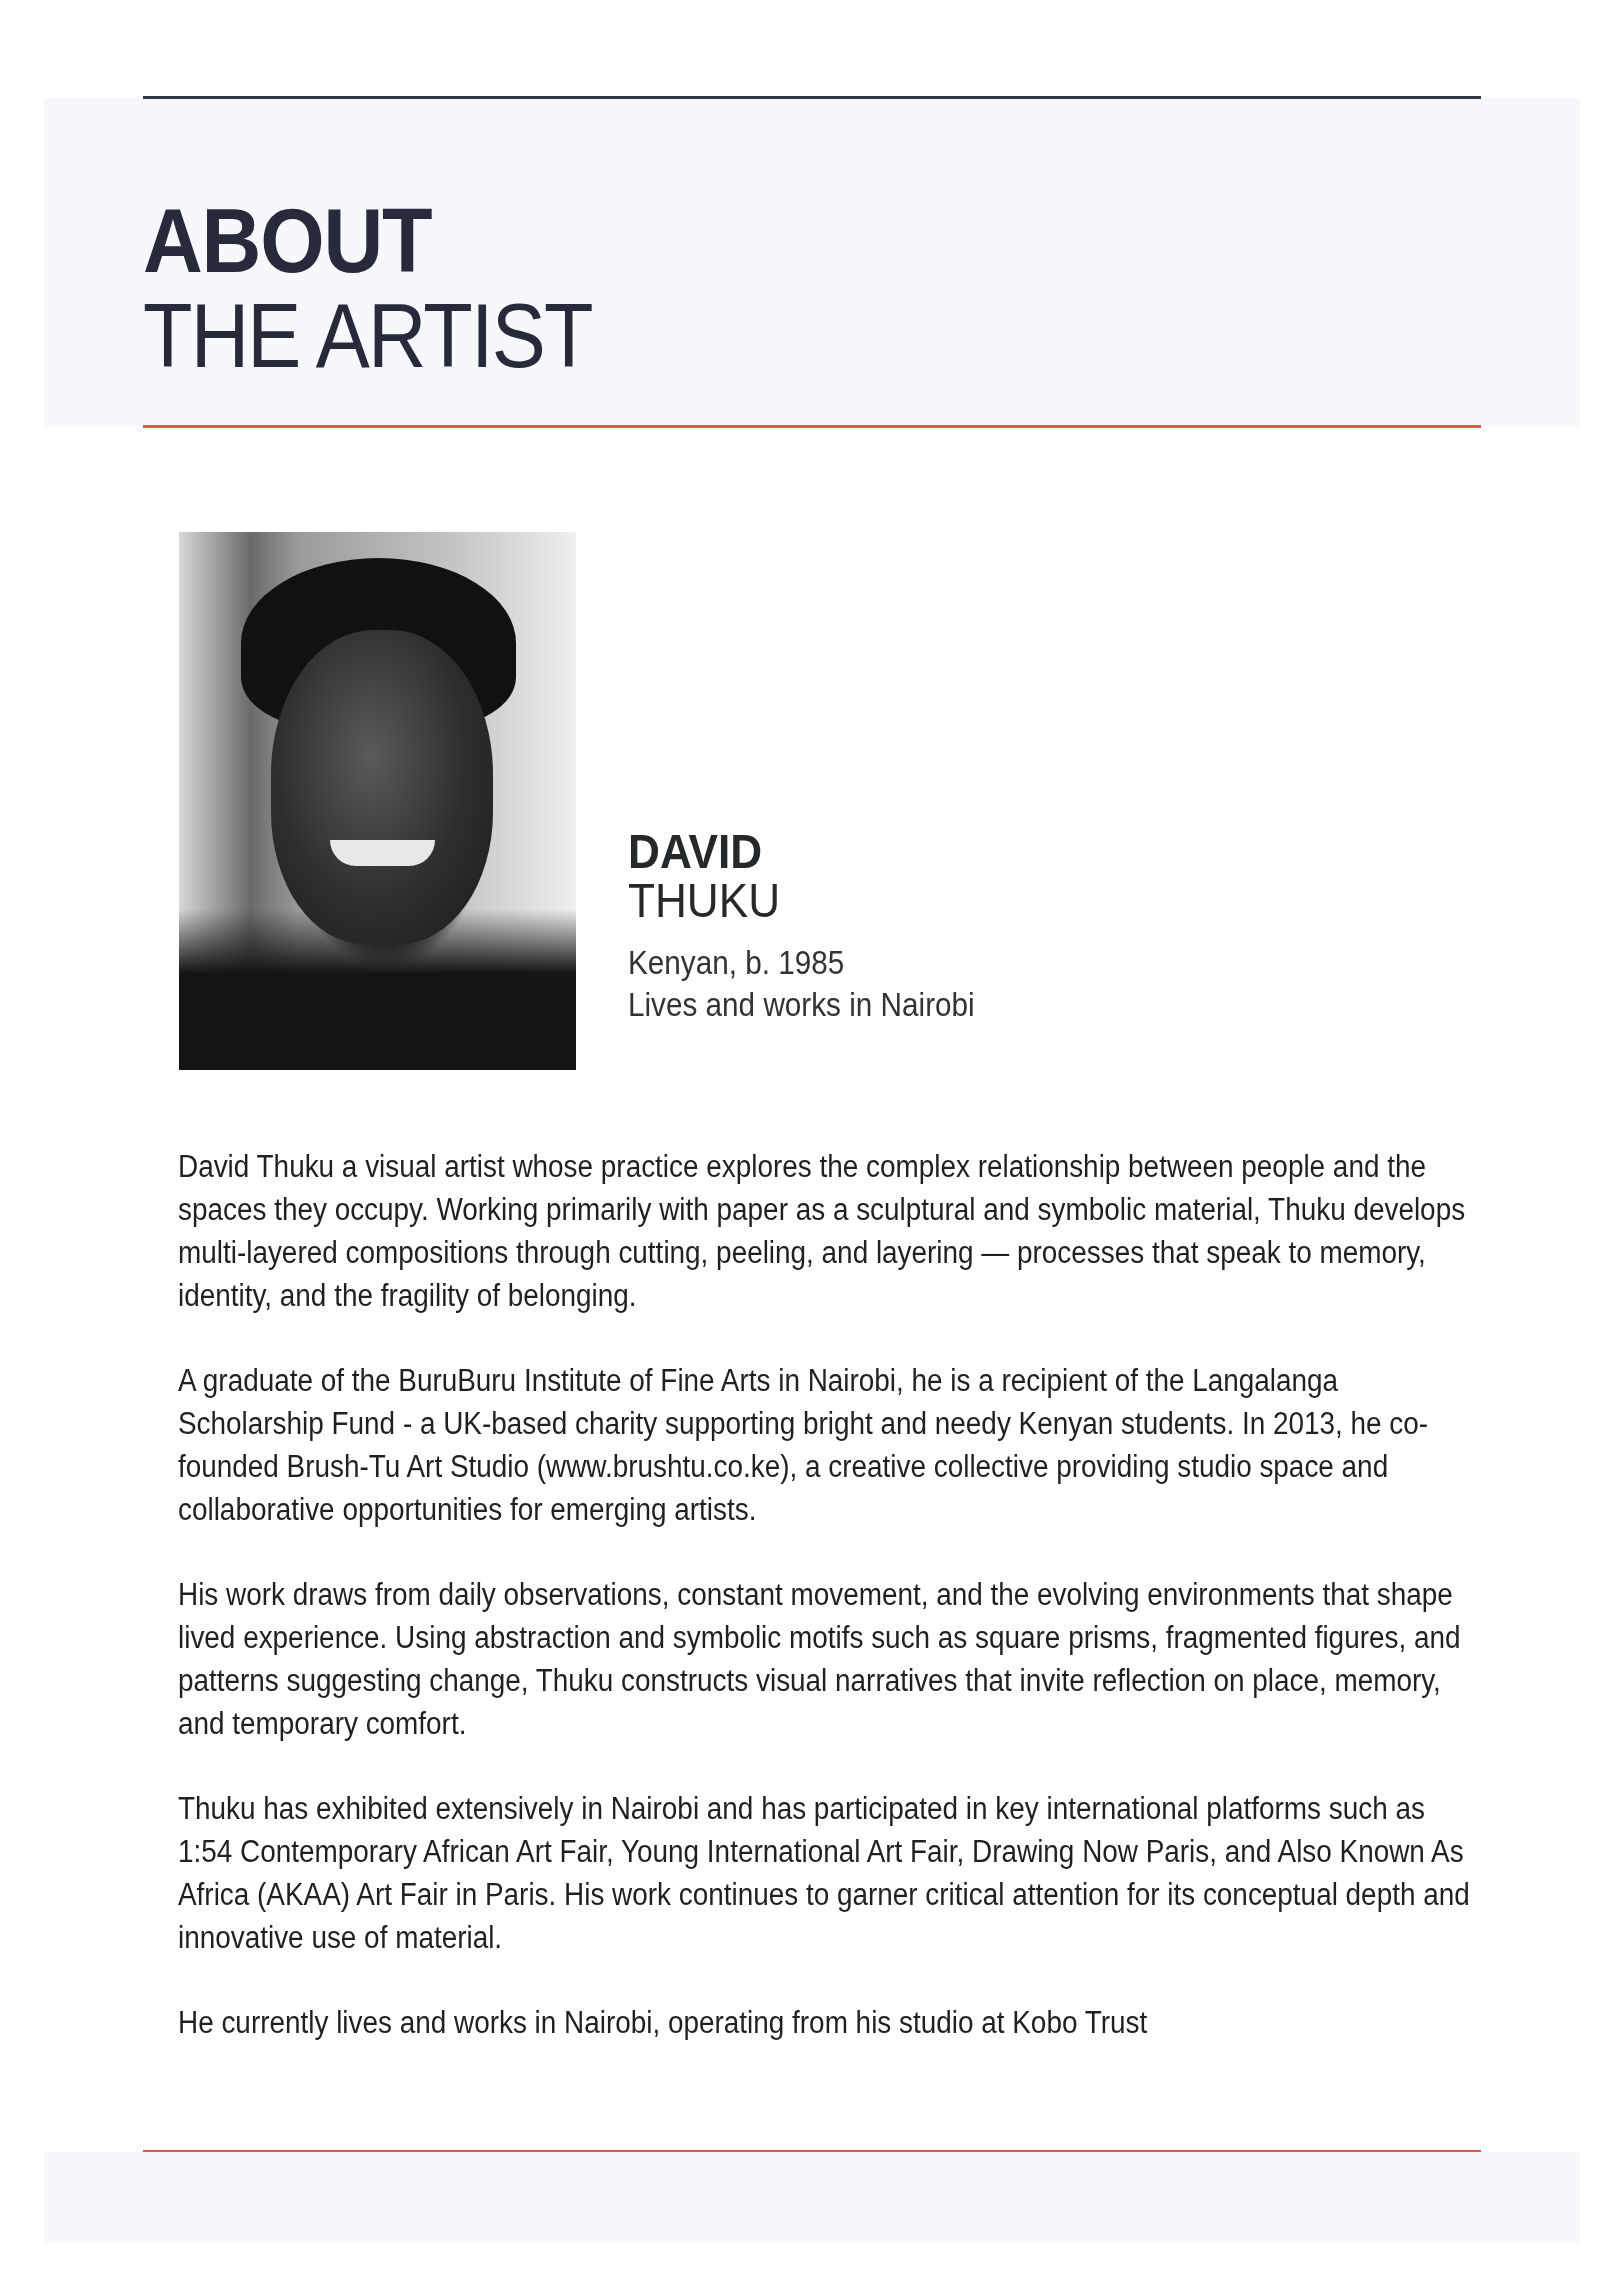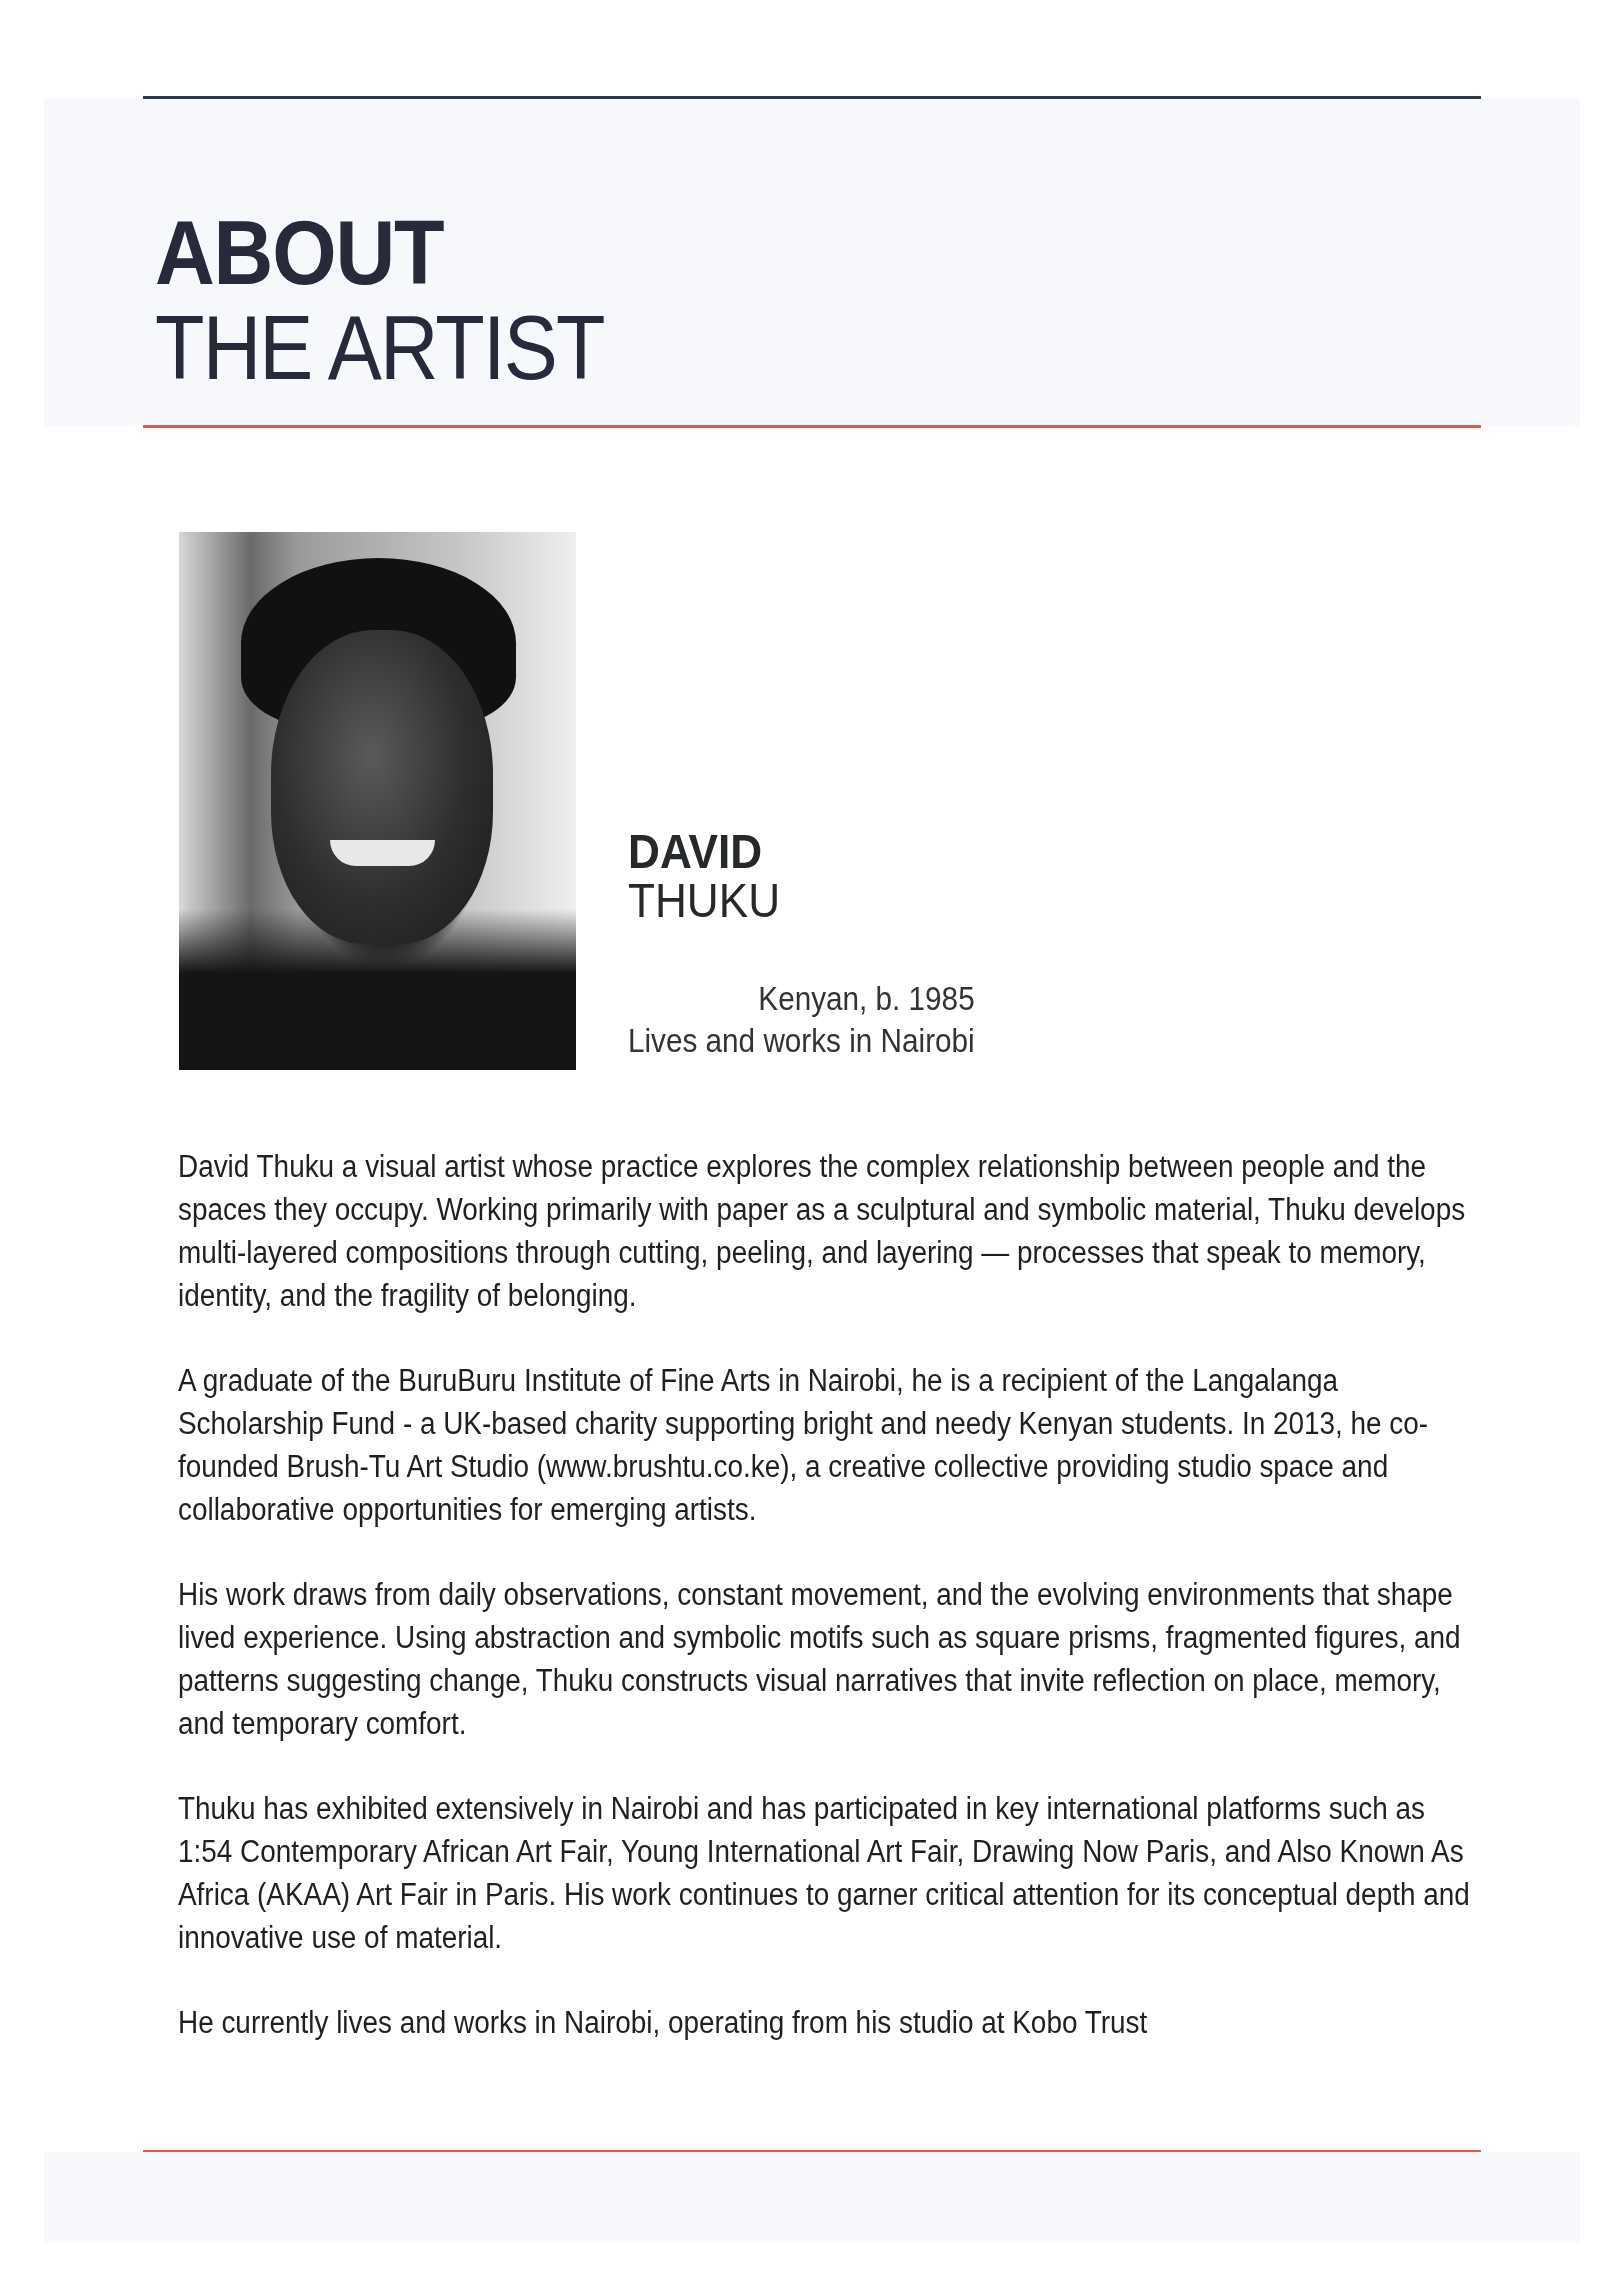--- a/index.html
+++ b/index.html
@@ -26,33 +26,33 @@
                 linear-gradient(90deg, #d8d8d8 0%, #6a6a6a 18%, #9a9a9a 30%, #c8c8c8 72%, #efefef 100%);
   }
   .photo .shirt { position: absolute; left: 0; bottom: 0; width: 100%; height: 30%; background: linear-gradient(180deg, rgba(20,20,20,0) 0%, #141414 40%); }
   .photo .hair { position: absolute; left: 62px; top: 26px; width: 275px; height: 170px; border-radius: 50% 50% 30% 30%; background: #111; }
   .photo .face { position: absolute; left: 92px; top: 98px; width: 222px; height: 314px; border-radius: 46% 46% 42% 42%; background: radial-gradient(ellipse at 45% 40%, #5a5a5a 0%, #2e2e2e 55%, #1a1a1a 100%); }
   .photo .smile { position: absolute; left: 151px; top: 308px; width: 105px; height: 26px; border-radius: 0 0 52px 52px; background: #e8e8e8; }
 
   .name { position: absolute; left: 628px; top: 828px; color: #26292b; line-height: 1; }
   .name .first { display: block; font-weight: 700; font-size: 48px; transform: scaleX(0.92); transform-origin: left; }
   .name .last { display: block; font-weight: 400; font-size: 48px; margin-top: 1.3px; transform: scaleX(0.92); transform-origin: left; }
-  .meta { position: absolute; left: 628px; top: 978px; font-size: 33px; line-height: 42px; color: #333; font-weight: 400; text-align: right; }
+  .meta { position: absolute; left: 628px; top: 942px; font-size: 33px; line-height: 42px; color: #333; font-weight: 400; }
   .meta div { transform: scaleX(0.9); transform-origin: left; white-space: nowrap; }
 
   .bio { position: absolute; left: 178px; top: 1145px; width: 1309px; }
   .bio p { margin: 0 0 42px 0; font-size: 31px; line-height: 43px; color: #1f2023; transform: scaleX(0.9); transform-origin: left; width: 1454px; }
 </style>
 </head>
 <body>
 
 <div class="panel header-panel"></div>
 <div class="rule rule-dark"></div>
 
-<h1 class="title" style="margin:12px;">
+<h1 class="title" style="margin:0;">
   <span class="bold">ABOUT</span>
   <span class="light">THE ARTIST</span>
 </h1>
 <div class="rule rule-red-top"></div>
 
 <div class="photo" role="img" aria-label="Black and white portrait of David Thuku smiling">
   <div class="shirt"></div>
   <div class="hair"></div>
   <div class="face"></div>
   <div class="smile"></div>

